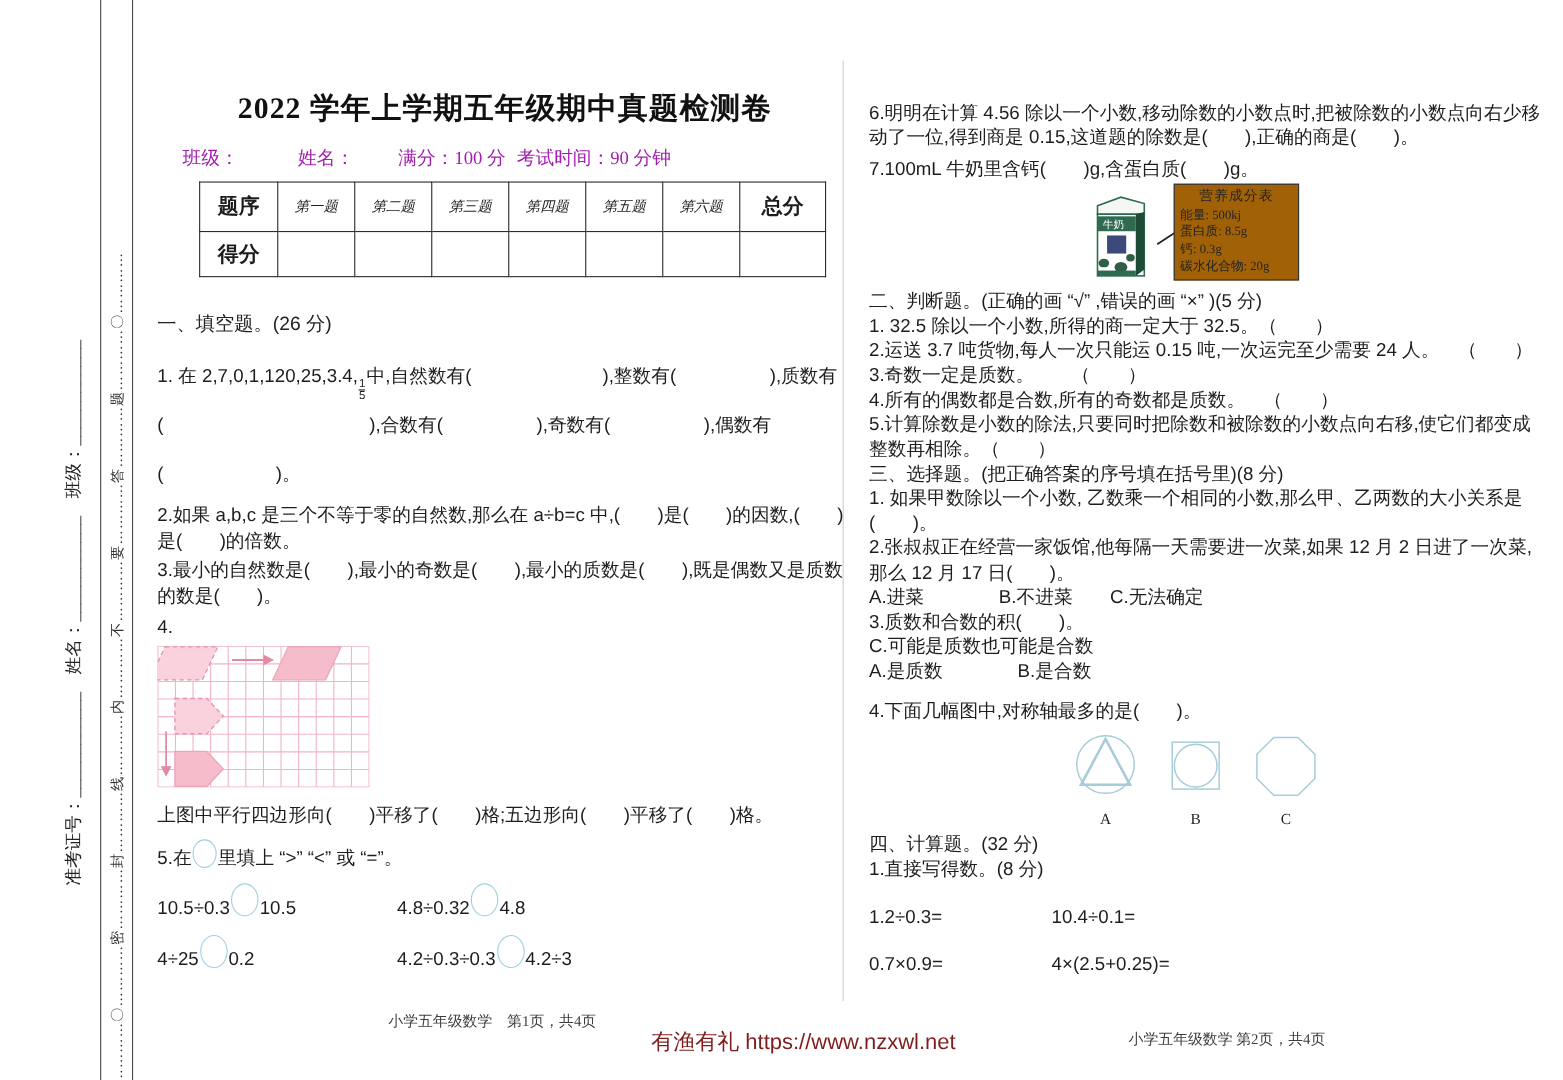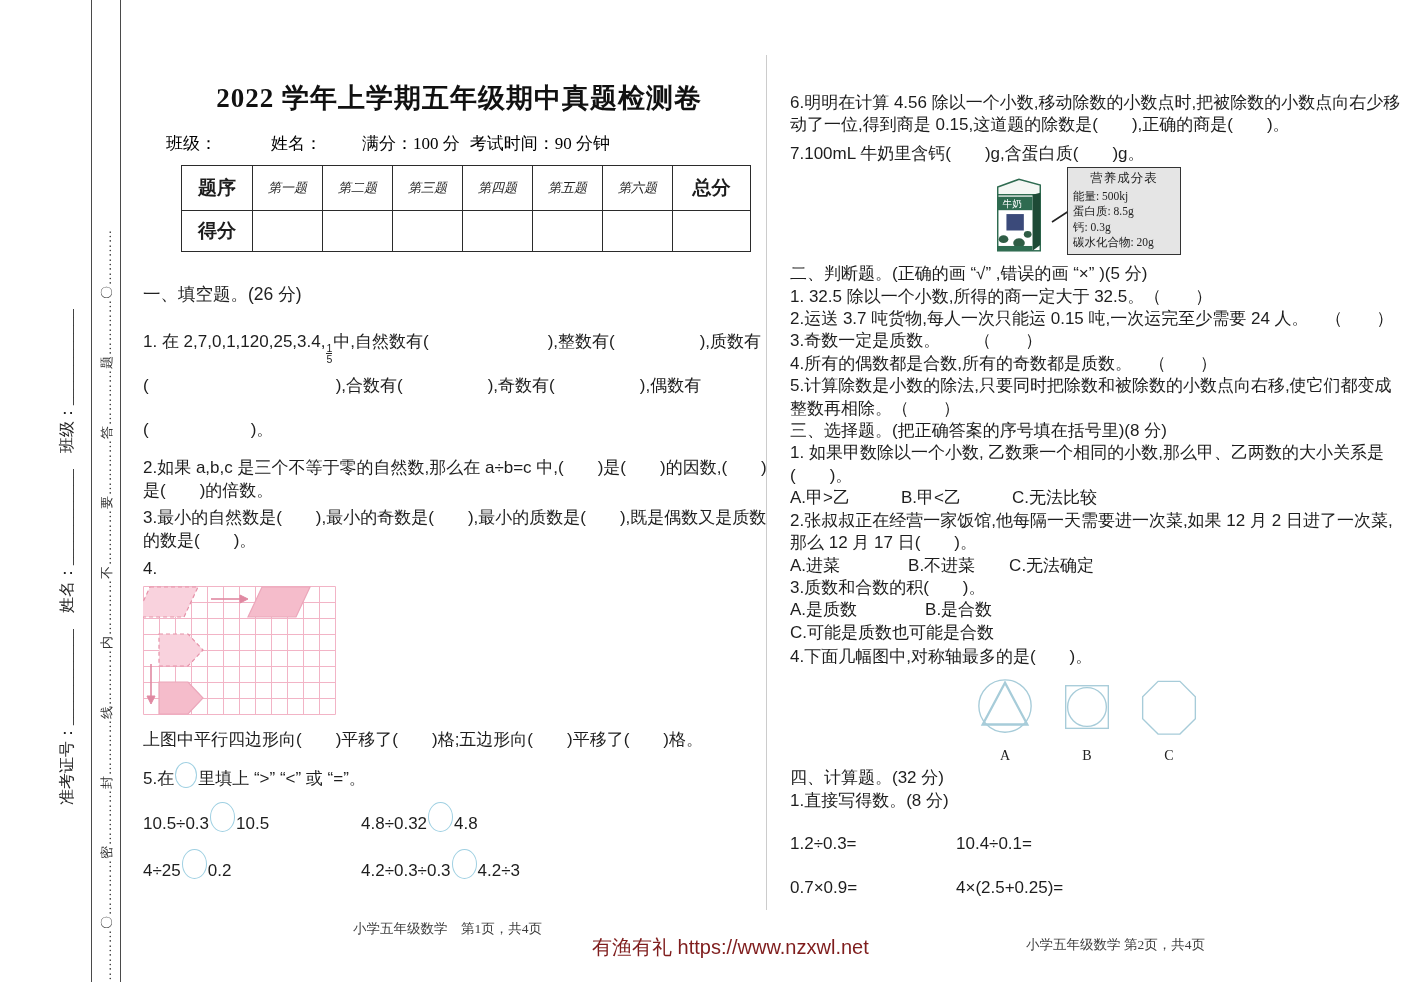--- a/index.html
+++ b/index.html
@@ -21,21 +21,21 @@
   }
   .divider{position:absolute;left:766px;top:55px;height:855px;width:1px;background:#cccccc;}
 
   
   .page-left{position:absolute;left:143px;top:70px;width:632px;font-size:17px;}
   .title{
     text-align:center;margin-top:12px;font-family:"Liberation Serif",serif;
     font-weight:bold;font-size:27px;line-height:32px;letter-spacing:1px;color:#111;
   }
   .info-row{display:flex;margin-top:18px;padding-left:23px;
-    font-family:"Liberation Serif",serif;font-size:17px;color:#000000;}
+    font-family:"Liberation Serif",serif;font-size:17px;color:#a21caf;}
   .info-row .i0{margin-right:54px;} .info-row .i1{margin-right:40px;} .info-row .i2{margin-right:10px;}
 
   table.score{border-collapse:collapse;margin:10px 0 0 38px;table-layout:fixed;}
   table.score td{border:1.5px solid #2b2b2b;text-align:center;padding:0;}
   table.score tr.r1 td{height:44px;vertical-align:middle;}
   table.score tr.r2 td{height:40px;}
   td.bcell{font-weight:bold;font-size:19px;font-family:Liberation Mono, monospace;}
   td.kcell{font-family:"Liberation Serif",serif;font-style:italic;font-size:13px;}
 
   .sec-head{margin-top:30px;font-size:17.5px;color:#222;}
@@ -56,21 +56,21 @@
   .comp-item1{width:218px;}
 
   
   .page-right{position:absolute;left:790px;top:92px;width:614px;font-size:17px;line-height:22.4px;}
   .page-right p{margin:0;padding:0;}
   .figure{position:relative;height:96px;margin-top:2px;}
   .carton{position:absolute;left:200px;top:8px;}
   .fig-arrow{position:absolute;left:261px;top:34px;}
   .nutrition{position:absolute;left:277px;top:0;width:102px;height:80px;
     border:1.5px solid #333;padding:3px 5px;font-family:"Liberation Serif",serif;
-    font-size:11.5px;line-height:15.5px;color:#222;background:#e5e5e5;}
+    font-size:11.5px;line-height:15.5px;color:#222;background:#a16207;}
   .nutrition .nt{ text-align:center;font-size:12.5px;margin-bottom:2px;letter-spacing:1px;}
   .sec2-head{margin-top:5px;}
   .shapes-row{display:flex;margin-top:8px;padding-left:183px;gap:24px;}
   .shape-block{text-align:center;}
   .shape-label{font-family:"Liberation Serif",serif;font-size:14px;margin-top:0;color:#222;}
   .sec4-head{margin-top:16px;}
   .sub1{margin-top:24px;}
   .calc-row{display:flex;margin-top:21px;}
   .calc-c1{width:166px;}
 
@@ -203,28 +203,27 @@
 
   <p class="sec2-head">二、判断题。(正确的画 “√” ,错误的画 “×” )(5 分)</p>
   <p>1. 32.5 除以一个小数,所得的商一定大于 32.5。（　　）</p>
   <p>2.运送 3.7 吨货物,每人一次只能运 0.15 吨,一次运完至少需要 24 人。　（　　）</p>
   <p>3.奇数一定是质数。　　（　　）</p>
   <p>4.所有的偶数都是合数,所有的奇数都是质数。　（　　）</p>
   <p>5.计算除数是小数的除法,只要同时把除数和被除数的小数点向右移,使它们都变成整数再相除。（　　）</p>
 
   <p>三、选择题。(把正确答案的序号填在括号里)(8 分)</p>
   <p>1. 如果甲数除以一个小数, 乙数乘一个相同的小数,那么甲、乙两数的大小关系是(　　)。</p>
-  <p>A.甲&gt;乙　　　B.甲&lt;乙　　　C.无法比较</p>
   <p>2.张叔叔正在经营一家饭馆,他每隔一天需要进一次菜,如果 12 月 2 日进了一次菜,那么 12 月 17 日(　　)。</p>
   <p>A.进菜　　　　B.不进菜　　C.无法确定</p>
   <p>3.质数和合数的积(　　)。</p>
+  <p>C.可能是质数也可能是合数</p>
   <p>A.是质数　　　　B.是合数</p>
-  <p>C.可能是质数也可能是合数</p>
-
-  <p style="margin-top:2px">4.下面几幅图中,对称轴最多的是(　　)。</p>
+
+  <p style="margin-top:14px">4.下面几幅图中,对称轴最多的是(　　)。</p>
 
   <div class="shapes-row">
     <div class="shape-block">
       <svg width="64" height="62" viewBox="0 0 66 64">
         <circle cx="33" cy="30" r="27" fill="none" stroke="#a7ccd9" stroke-width="1.4"></circle>
         <polygon points="33,6 10,49 56,49" fill="none" stroke="#a7ccd9" stroke-width="2.4"></polygon>
       </svg>
       <div class="shape-label">A</div>
     </div>
     <div class="shape-block">

